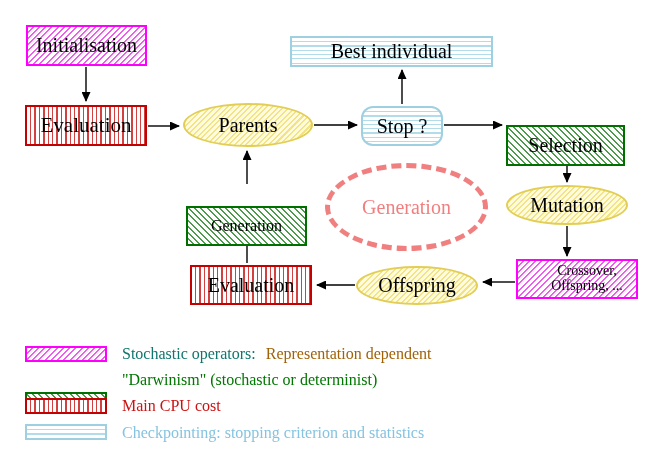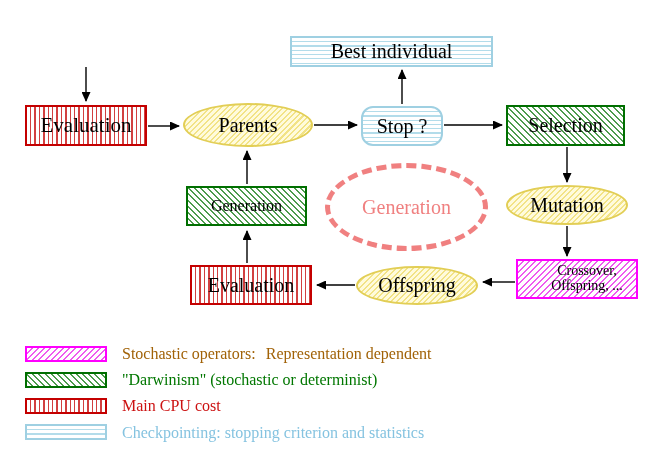--- a/index.html
+++ b/index.html
@@ -14,20 +14,21 @@
   
   .hatch-magenta{
     background-color:#fff;
     background-image:repeating-linear-gradient(135deg,rgba(0,0,0,0) 0 3px,#ef5bef 3px 4.4px);
     border:2px solid #ff00ff;
   }
   .hatch-green{
     background-color:#fff;
     background-image:repeating-linear-gradient(45deg,rgba(0,0,0,0) 0 3px,#4d9b4d 3px 4.4px);
     border:2px solid #006f00;
+    margin-top:20px;
   }
   .stripe-red{
     background-color:#fff;
     background-image:repeating-linear-gradient(90deg,rgba(0,0,0,0) 0 3px,#d24040 3px 4.4px);
     border:2px solid #c40000;
   }
   .stripe-cyan{
     background-color:#fff;
     background-image:repeating-linear-gradient(180deg,rgba(0,0,0,0) 0 3px,#b3dcea 3px 4.3px);
     border:2px solid #9fd0e2;
@@ -39,21 +40,21 @@
     border-radius:50%;
   }
   .ellipse-generation{
     border:5px dashed #f08080;border-radius:50%;
     color:#f08080;background:transparent;
   }
   .arrows{position:absolute;left:0;top:0;width:662px;height:471px;pointer-events:none;}
   
   .legend-swatch{position:absolute;left:25px;width:82px;height:16px;box-sizing:border-box;}
   .legend-text{position:absolute;left:122px;font-size:16px;white-space:nowrap;line-height:20px;}
-  .t-magenta{color:#a16207;}
+  .t-magenta{color:#0f766e;}
   .t-yellow{color:#a16207;text-align:center;}
   .t-green{color:#007700;}
   .t-red{color:#cc1111;}
   .t-cyan{color:#85c3e0;}
   .small-lines{font-size:14px;}
 </style>
 </head>
 <body>
 
 <div class="canvas">
@@ -70,20 +71,23 @@
     <line x1="402" y1="104" x2="402" y2="70" stroke="#000" stroke-width="1.4" marker-end="url(#ah)"></line>
     <line x1="444" y1="125" x2="502" y2="125" stroke="#000" stroke-width="1.4" marker-end="url(#ah)"></line>
     <line x1="567" y1="147" x2="567" y2="182" stroke="#000" stroke-width="1.4" marker-end="url(#ah)"></line>
     <line x1="567" y1="226" x2="567" y2="256" stroke="#000" stroke-width="1.4" marker-end="url(#ah)"></line>
     <line x1="515" y1="282" x2="483" y2="282" stroke="#000" stroke-width="1.4" marker-end="url(#ah)"></line>
     <line x1="355" y1="285" x2="317" y2="285" stroke="#000" stroke-width="1.4" marker-end="url(#ah)"></line>
     <line x1="247" y1="263" x2="247" y2="231" stroke="#000" stroke-width="1.4" marker-end="url(#ah)"></line>
     <line x1="247" y1="184" x2="247" y2="151" stroke="#000" stroke-width="1.4" marker-end="url(#ah)"></line>
   </svg>
 
+  <div class="node hatch-magenta" style="left:26px;top:25px;width:121px;height:41px;font-size:20px;">
+    <span>Initialisation</span>
+  </div>
 
   <div class="node stripe-red" style="left:25px;top:105px;width:122px;height:41px;font-size:21px;">
     <span>Evaluation</span>
   </div>
 
   <div class="node ellipse-yellow" style="left:183px;top:103px;width:130px;height:44px;font-size:20px;">
     <span>Parents</span>
   </div>
 
   <div class="node stripe-cyan" style="left:361px;top:106px;width:82px;height:40px;font-size:20px;border-radius:12px;">

